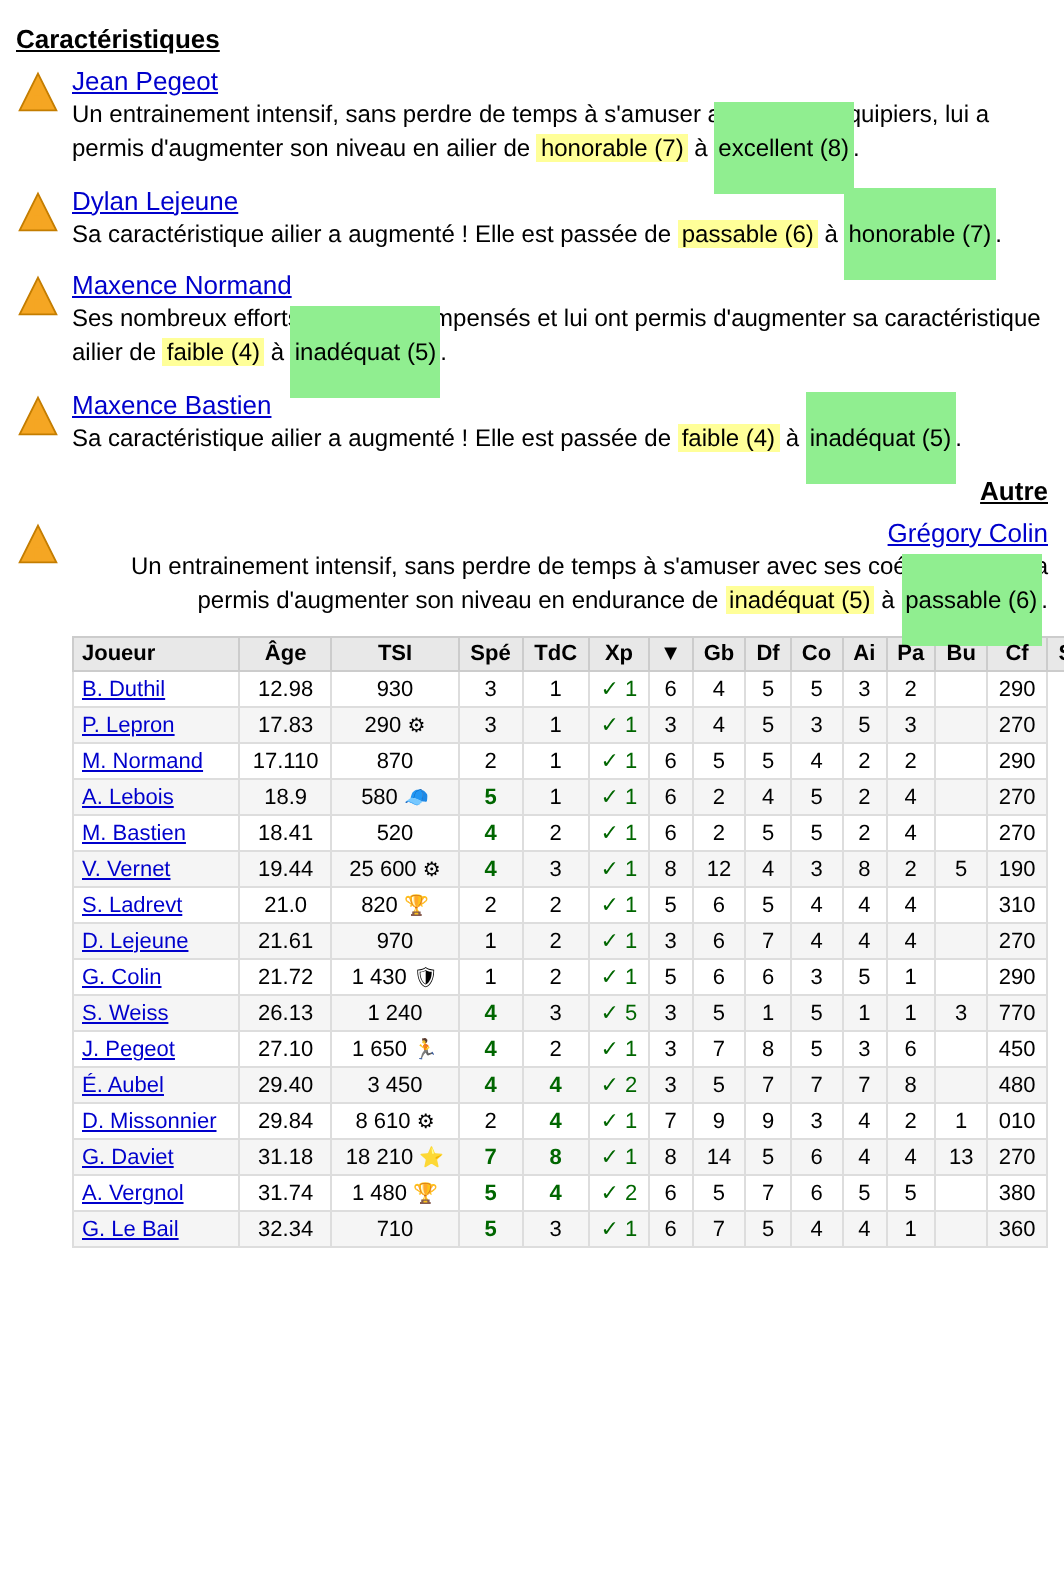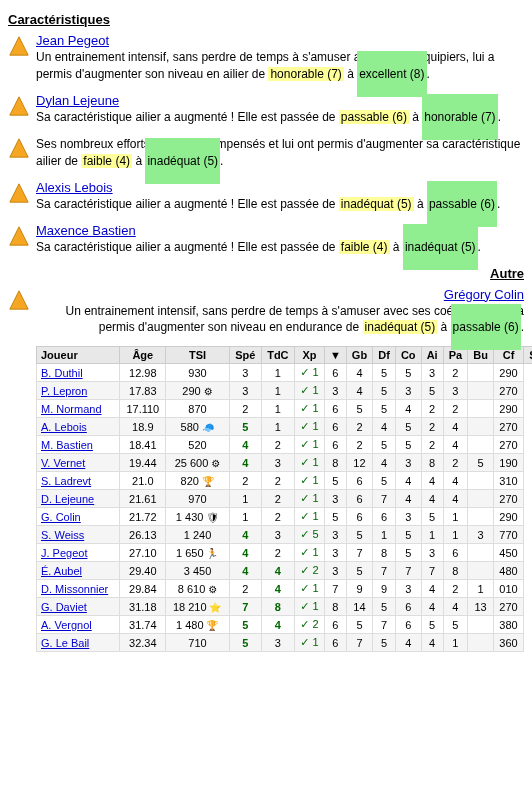--- a/index.html
+++ b/index.html
@@ -128,40 +128,27 @@
   </div>
 
   <div class="player-entry">
     <div class="arrow-up">
       <svg viewBox="0 0 24 24" fill="none">
         <polygon points="12,2 22,22 2,22" fill="#f5a623" stroke="#c47d00" stroke-width="1"></polygon>
         <rect x="10" y="14" width="4" height="7" fill="#f5a623"></rect>
       </svg>
     </div>
     <div class="player-info">
+      <div><a href="#">Maxence Normand</a></div>
       <p>
         Ses nombreux efforts ont été récompensés et lui ont permis d'augmenter sa caractéristique ailier de <span class="highlight-yellow">faible (4)</span> à <span class="highlight-green">inadéquat (5)</span>.
       </p>
     </div>
   </div>
 
-  <div class="player-entry">
-    <div class="arrow-up">
-      <svg viewBox="0 0 24 24" fill="none">
-        <polygon points="12,2 22,22 2,22" fill="#f5a623" stroke="#c47d00" stroke-width="1"></polygon>
-        <rect x="10" y="14" width="4" height="7" fill="#f5a623"></rect>
-      </svg>
-    </div>
-    <div class="player-info">
-      <div><a href="#">Alexis Lebois</a></div>
-      <p>
-        Sa caractéristique ailier a augmenté ! Elle est passée de <span class="highlight-yellow">inadéquat (5)</span> à <span class="highlight-green">passable (6)</span>.
-      </p>
-    </div>
-  </div>
 
   <div class="player-entry">
     <div class="arrow-up">
       <svg viewBox="0 0 24 24" fill="none">
         <polygon points="12,2 22,22 2,22" fill="#f5a623" stroke="#c47d00" stroke-width="1"></polygon>
         <rect x="10" y="14" width="4" height="7" fill="#f5a623"></rect>
       </svg>
     </div>
     <div class="player-info">
       <div><a href="#">Maxence Bastien</a></div>

